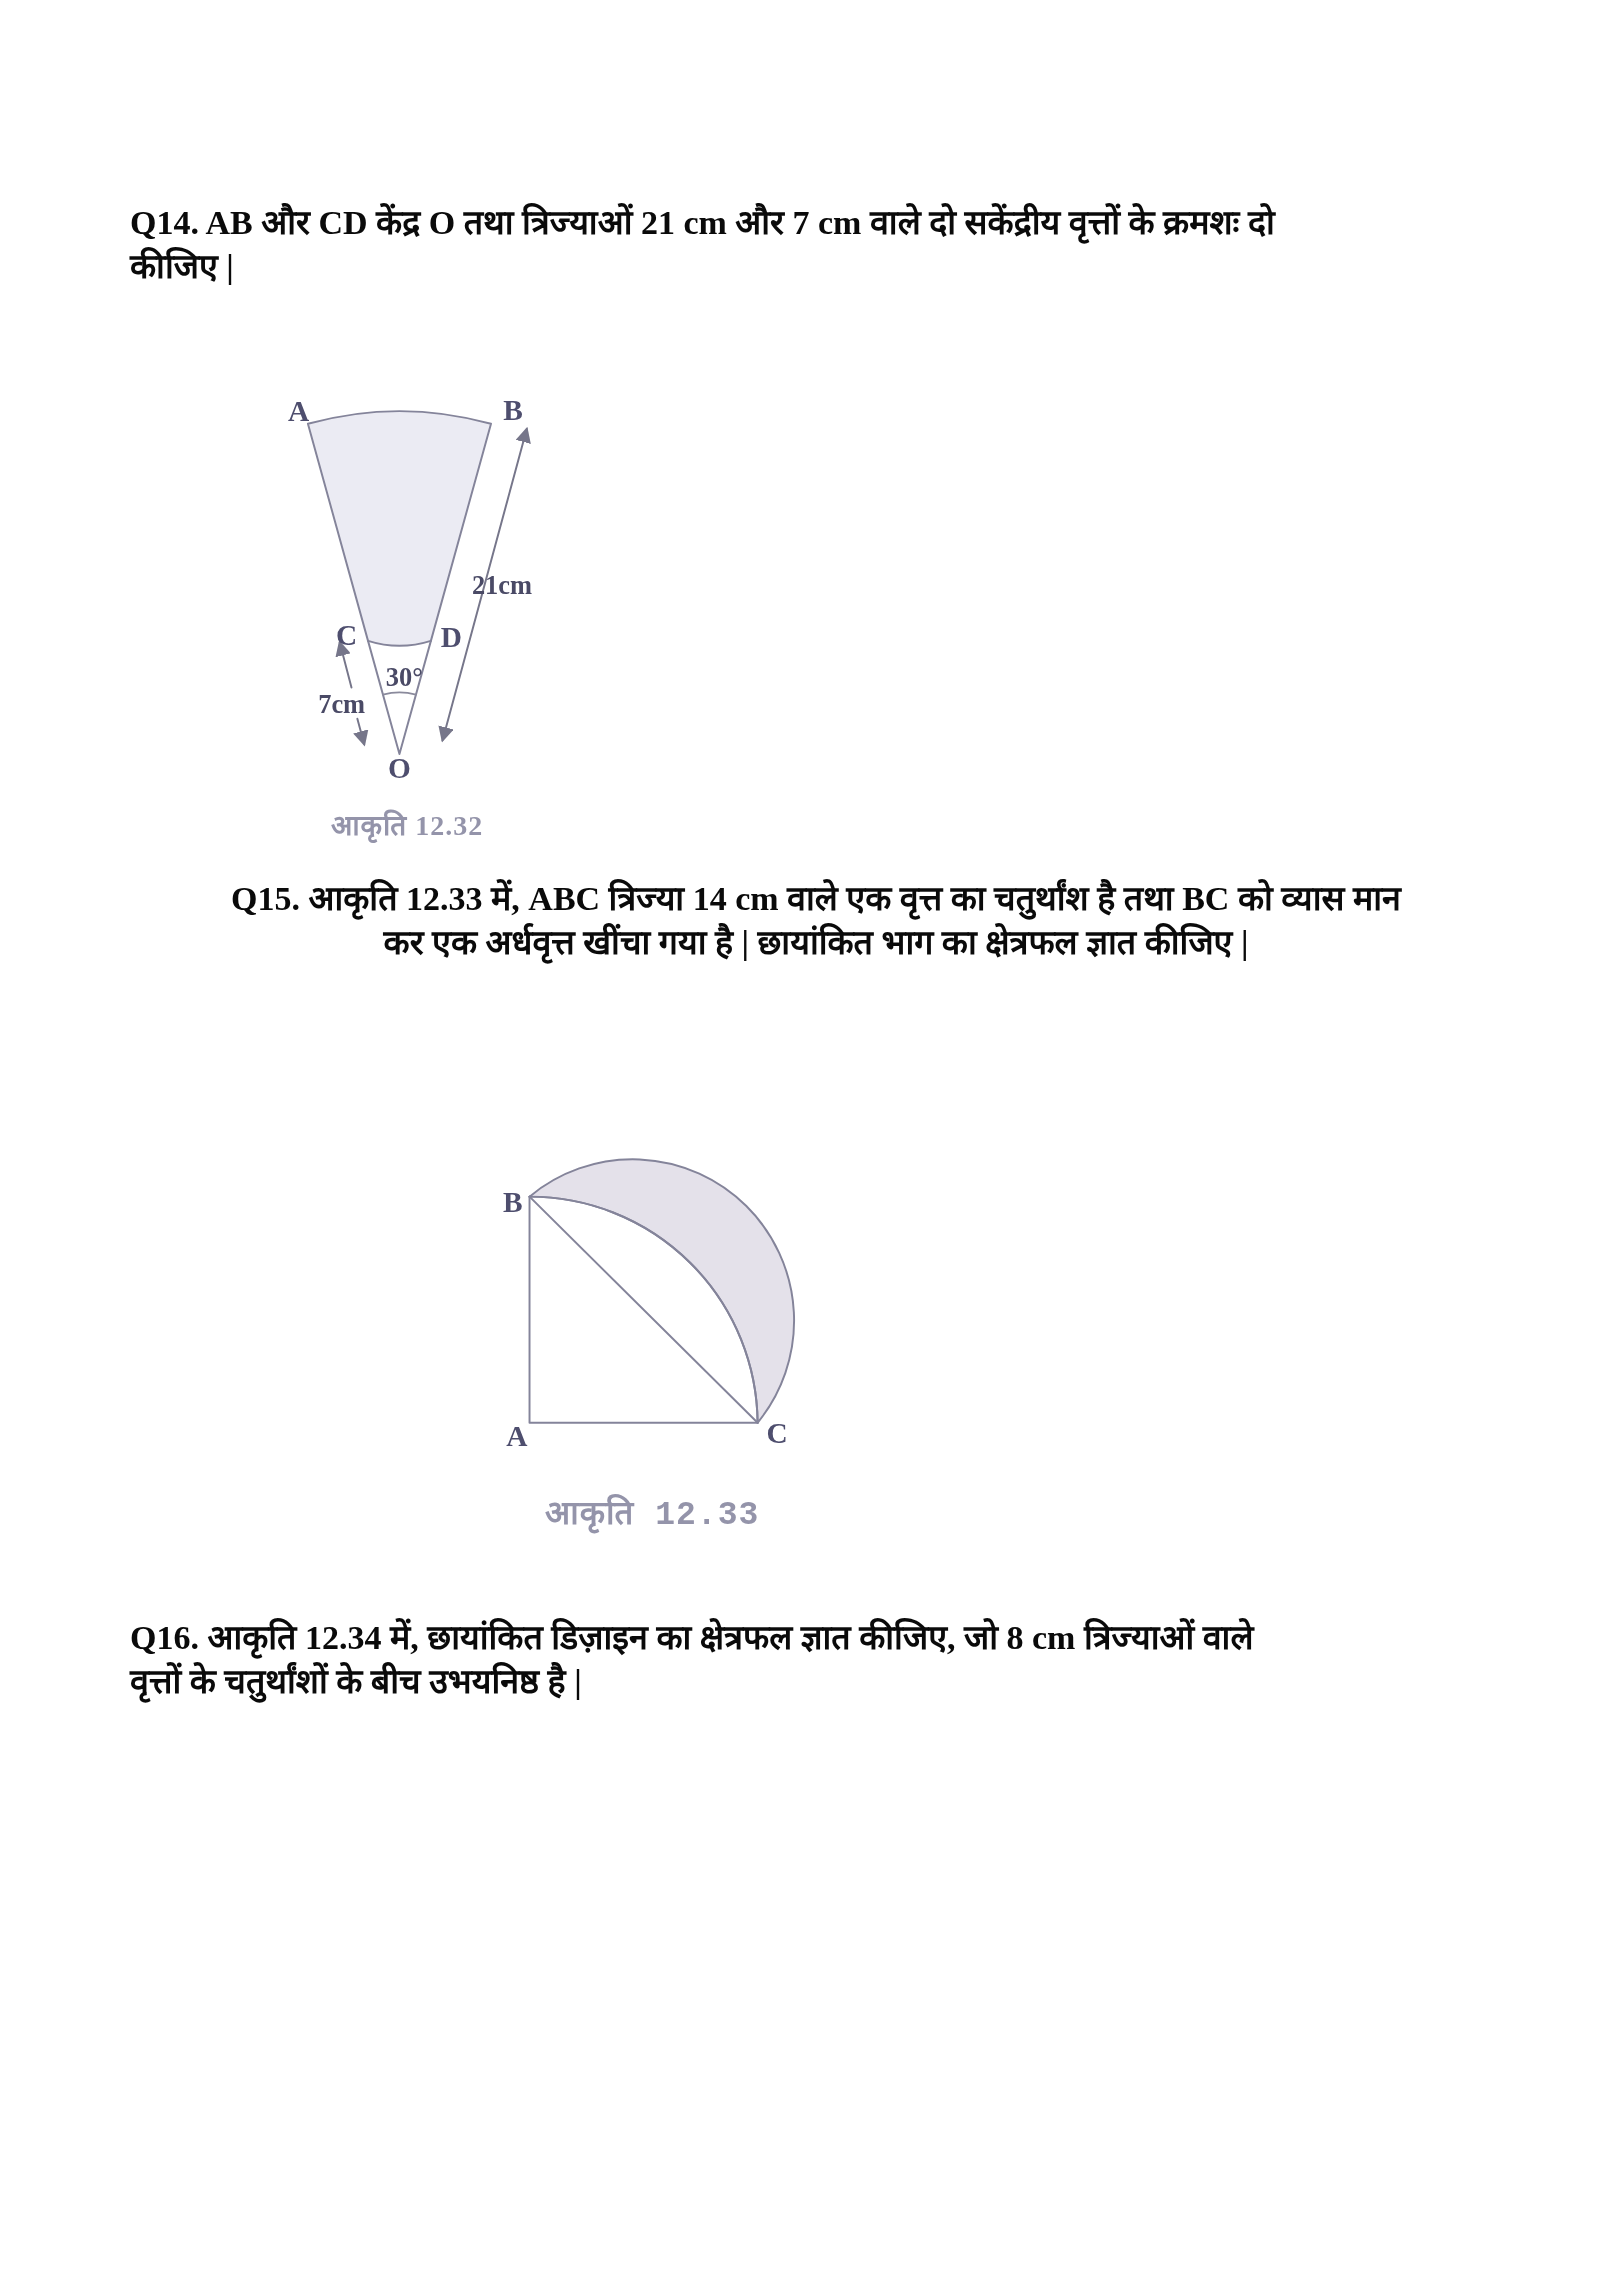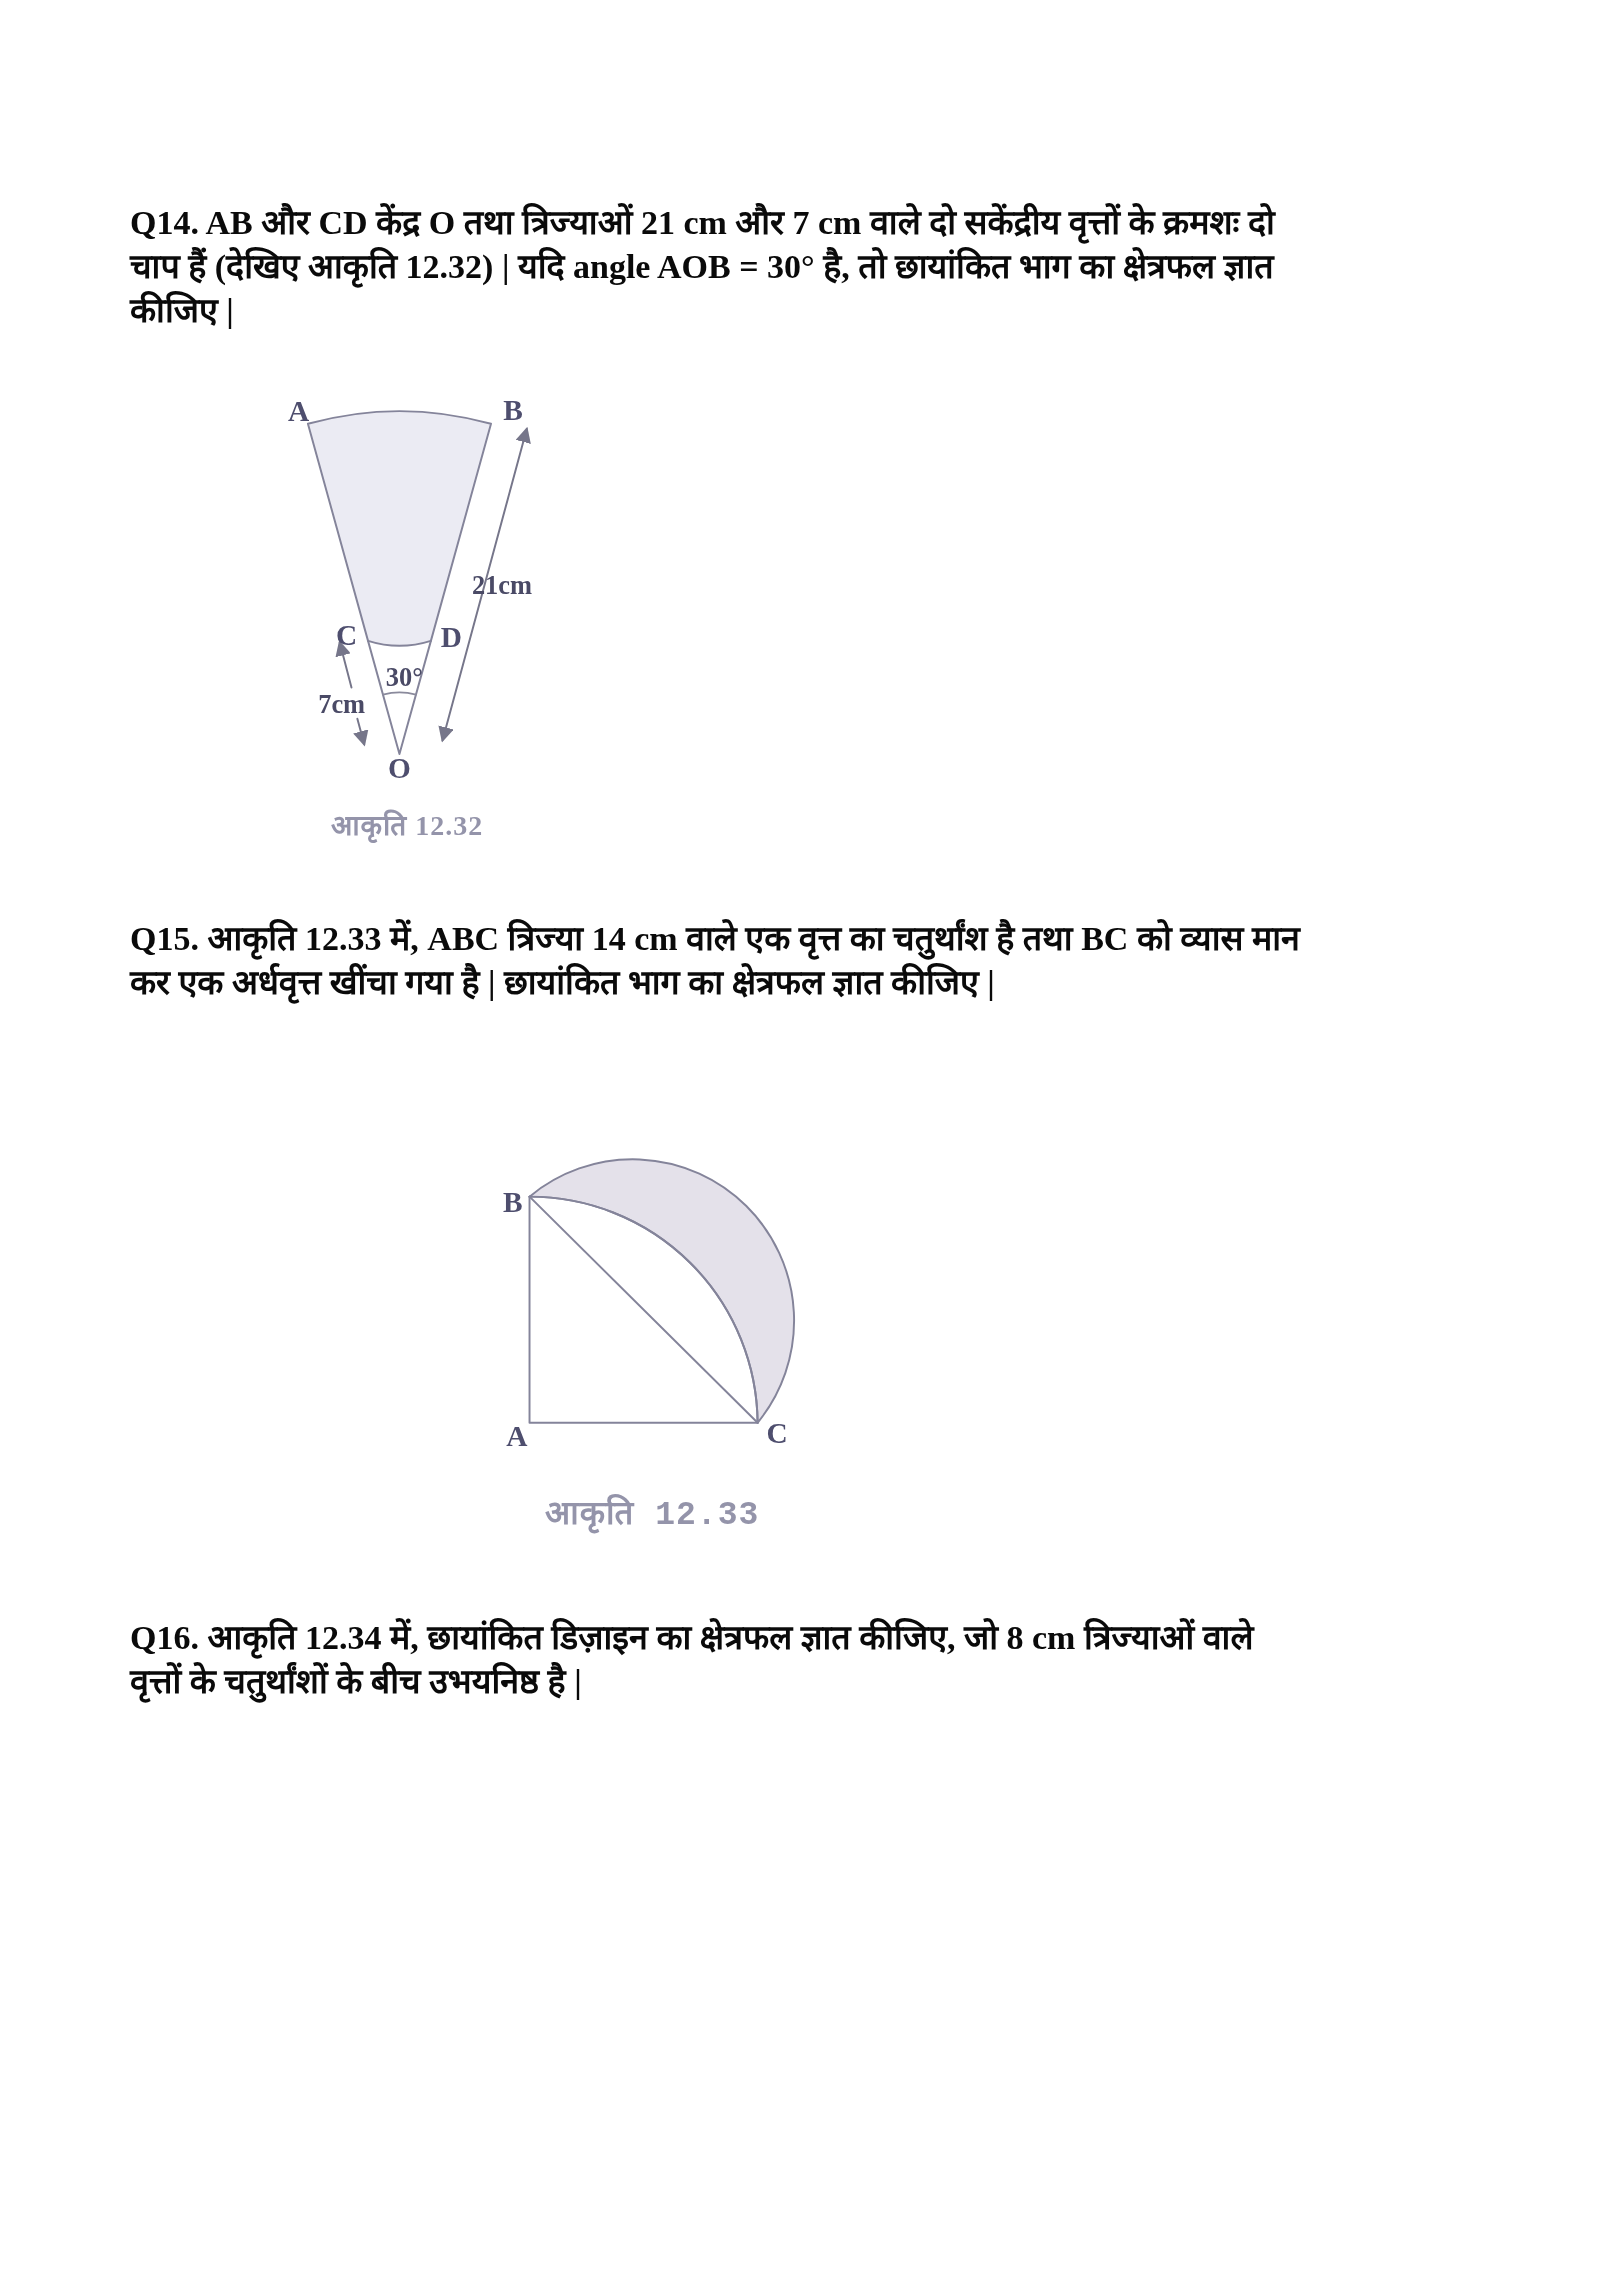--- a/index.html
+++ b/index.html
@@ -9,21 +9,21 @@
     font-family:"Liberation Serif","DejaVu Serif",serif;
   }
   .page { position:relative; width:1620px; height:2293px; background:#ffffff; overflow:hidden; }
 
   .question {
     position:absolute; left:130px; width:1372px;
     font-size:34px; font-weight:bold; color:#0a0a0a;
     line-height:44px; white-space:nowrap;
   }
   .q14 { top:201px; }
-  .q15 { top:917px; }
+  .q15 { top:877px;text-align:center; }
   .q16 { top:1616px; }
 
   .fig-caption {
     position:absolute;
     font-size:28px; font-weight:bold; color:#9494aa;
     letter-spacing:1px; white-space:nowrap;
   }
   .cap1 { left:331px; top:805px; }
   .cap2 { left:545px; top:1489px; font-size:33px;font-family:Liberation Mono, monospace; }
 
@@ -44,21 +44,20 @@
     font-size:27px; font-weight:bold; fill:#4a4a66;
   }
 </style>
 </head>
 <body>
 
 <div class="page">
 
   <div class="question q14">
     <div>Q14. AB और CD केंद्र O तथा त्रिज्याओं 21 cm और 7 cm वाले दो सकेंद्रीय वृत्तों के क्रमशः दो</div>
-    <div>चाप हैं (देखिए आकृति 12.32) | यदि angle AOB = 30° है, तो छायांकित भाग का क्षेत्रफल ज्ञात</div>
     <div>कीजिए |</div>
   </div>
 
   <svg class="figure fig1" width="294" height="421" viewBox="0 0 300 430">
     <defs>
       <marker id="arrow" viewBox="0 0 10 10" refX="8.5" refY="5" markerWidth="8" markerHeight="8" orient="auto-start-reverse">
         <path d="M0,0 L10,5 L0,10 Z" fill="#76768a"></path>
       </marker>
     </defs>
 

